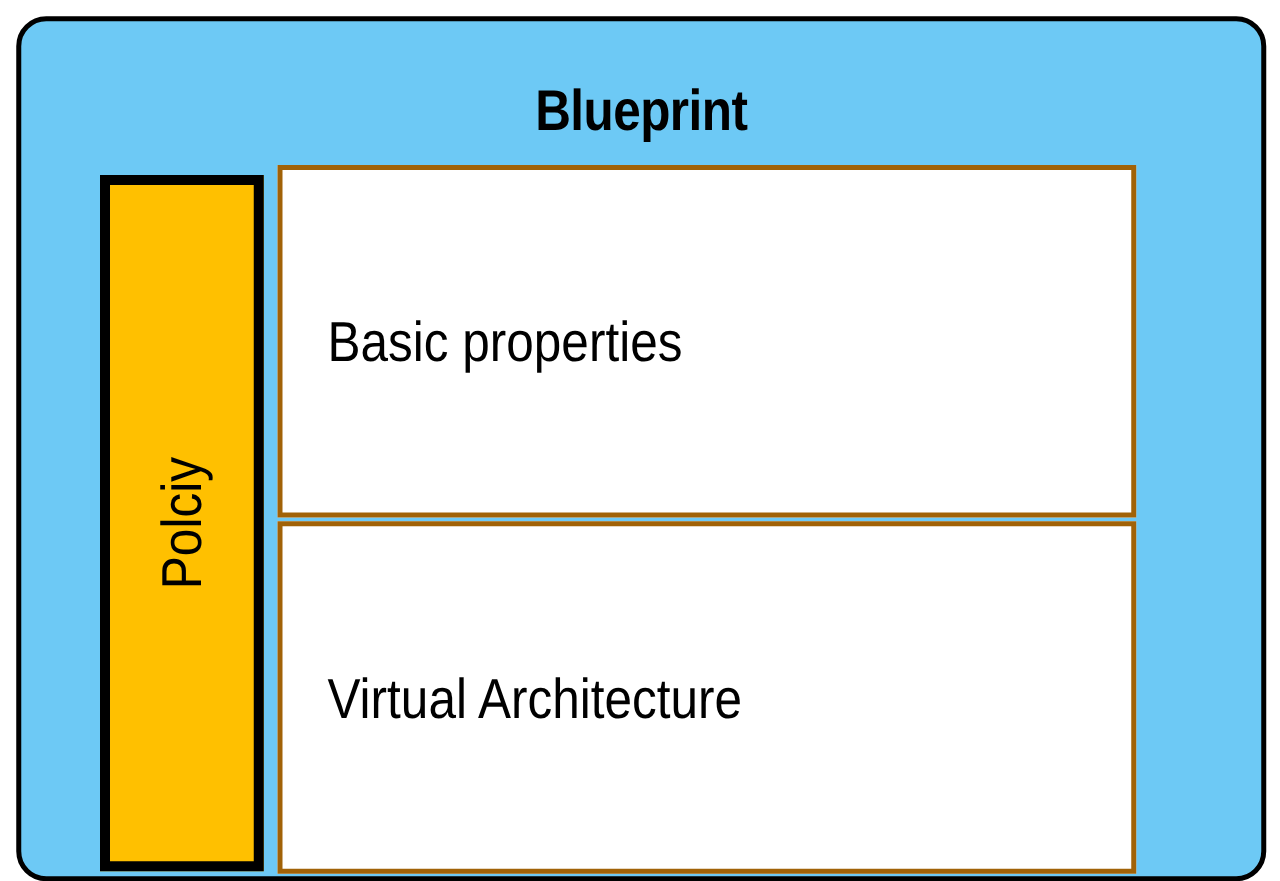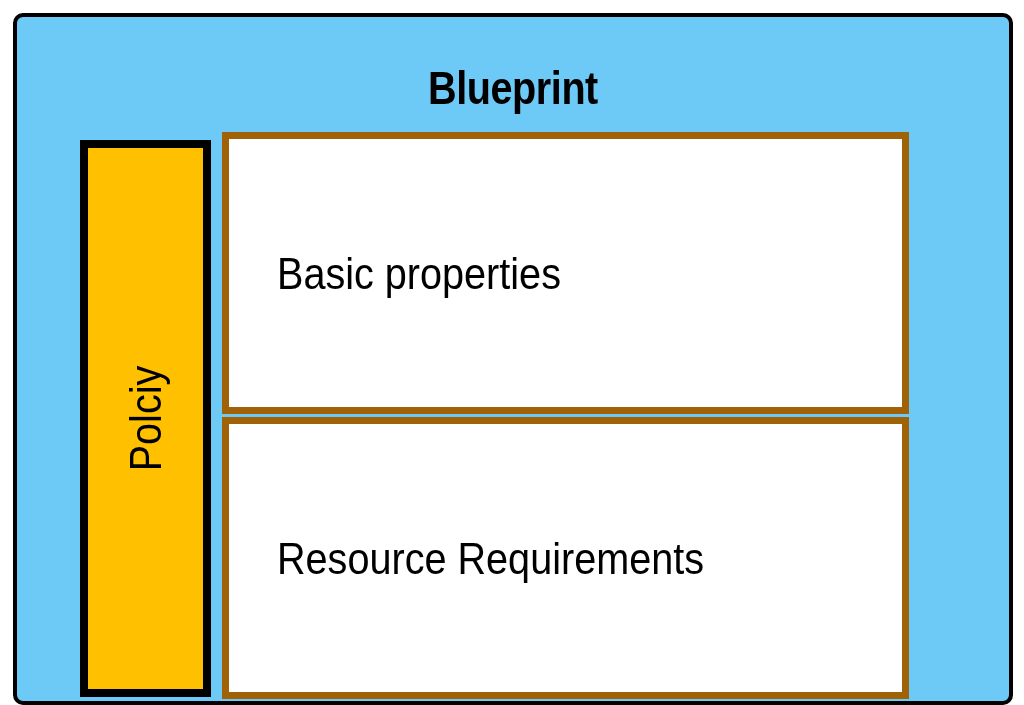--- a/index.html
+++ b/index.html
@@ -26,21 +26,21 @@
   
   .blueprint-container {
     position: absolute;
     left: 13px;
     top: 13px;
     width: 1000px;
     height: 692px;
     box-sizing: border-box;
     background: #6DC9F5;
     border: 4px solid #000000;
-    border-radius: 10px;
+    border-radius: 24px;
     overflow: hidden;
   }
 
   
   .blueprint-title {
     position: absolute;
     left: 0;
     top: 48px;
     width: 100%;
     text-align: center;
@@ -89,24 +89,24 @@
     width: 687px;
     height: 567px;
     display: flex;
     flex-direction: column;
     gap: 3px;
   }
   .section-box {
     box-sizing: border-box;
     flex: 1 1 0;
     background: #ffffff;
-    border: 7px solid #a16207;
+    border: 4px solid #a16207;
     display: flex;
     align-items: center;
-    padding-left: 48px;
+    padding-left: 36px;
     overflow: hidden;
   }
   .section-label {
     font-size: 45px;
     font-weight: normal;
     color: #000000;
     white-space: nowrap;
     line-height: 1;
     transform: scaleX(0.88);
     transform-origin: left center;
@@ -127,20 +127,20 @@
     </div>
 
     <div class="section-stack">
 
       <div class="section-box">
         <span class="section-label">Basic properties</span>
       </div>
 
 
 
+
       <div class="section-box">
-        <span class="section-label">Resource Requirements</span>
+        <span class="section-label">Virtual Architecture</span>
       </div>
-
 
     </div>
   </div>
 </div>
 
 </body></html>

